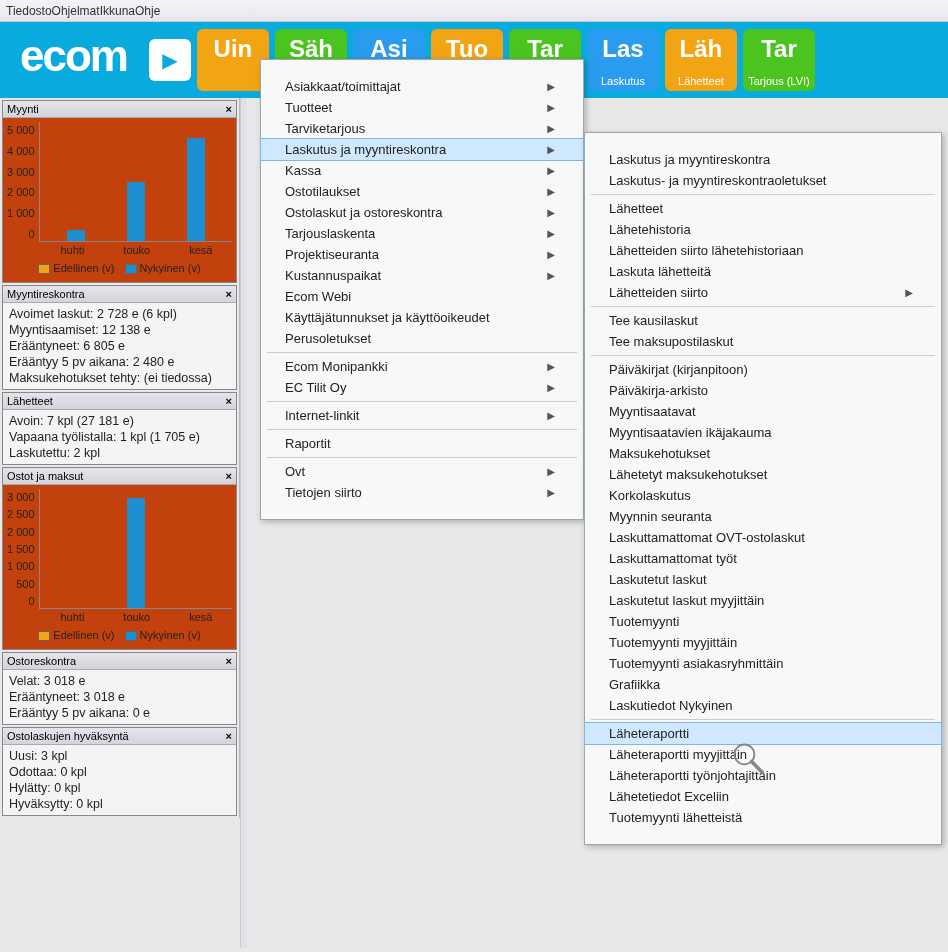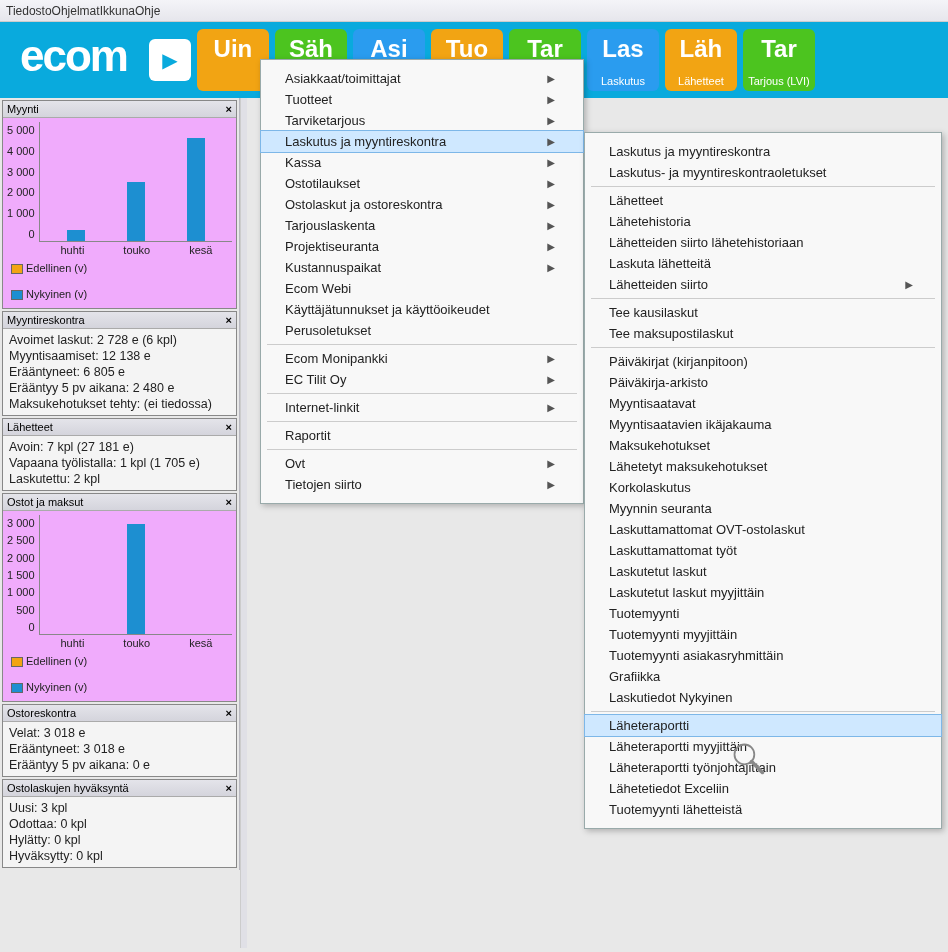--- a/index.html
+++ b/index.html
@@ -85,21 +85,21 @@
   }
   .panel-header .close { font-weight: bold; cursor: pointer; }
   .panel-body {
     padding: 3px 6px;
     font-size: 12.5px;
     color: #222;
     background: #f4f4f4;
     line-height: 16px;
   }
   .chart {
-    background: #f0abfc;
+    background: #c2410c;
     padding: 4px 4px 2px 4px;
   }
   .chart-area {
     display: flex;
     height: 120px;
   }
   .yaxis {
     display: flex;
     flex-direction: column;
     justify-content: space-between;
@@ -134,33 +134,32 @@
     justify-content: space-around;
     font-size: 11px;
     padding-left: 34px;
   }
   .legend {
     display: flex;
     gap: 10px;
     font-size: 11px;
     padding: 2px 4px 4px 4px;
     justify-content: center;
-    flex-direction: column;
   }
   .legend .sw { width: 12px; height: 10px; display:inline-block; border:1px solid #666; margin-right:3px; vertical-align:middle;}
   .sw.o { background:#f2a413; }
   .sw.b { background:#1d8fd1; }
 
   
   .menu {
     position: absolute;
     background: #f8f8f8;
     border: 1px solid #9aa;
     box-shadow: 2px 2px 6px rgba(0,0,0,0.25);
-    padding: 8px 0;
+    padding: 16px 0;
     font-size: 13px;
     color: #222;
   }
   .menu-item {
     padding: 3px 28px 3px 24px;
     display: flex;
     justify-content: space-between;
     align-items: center;
     cursor: default;
     white-space: nowrap;

